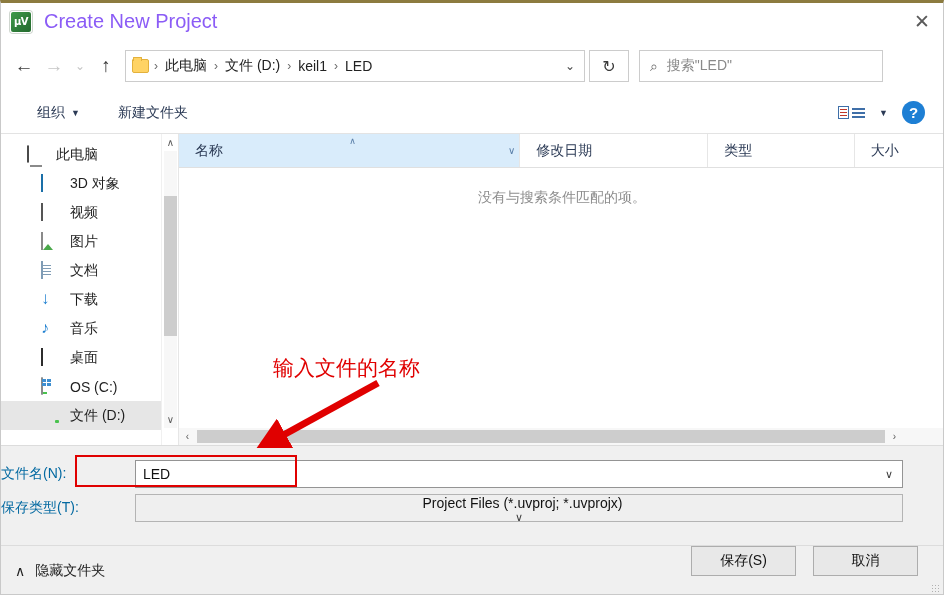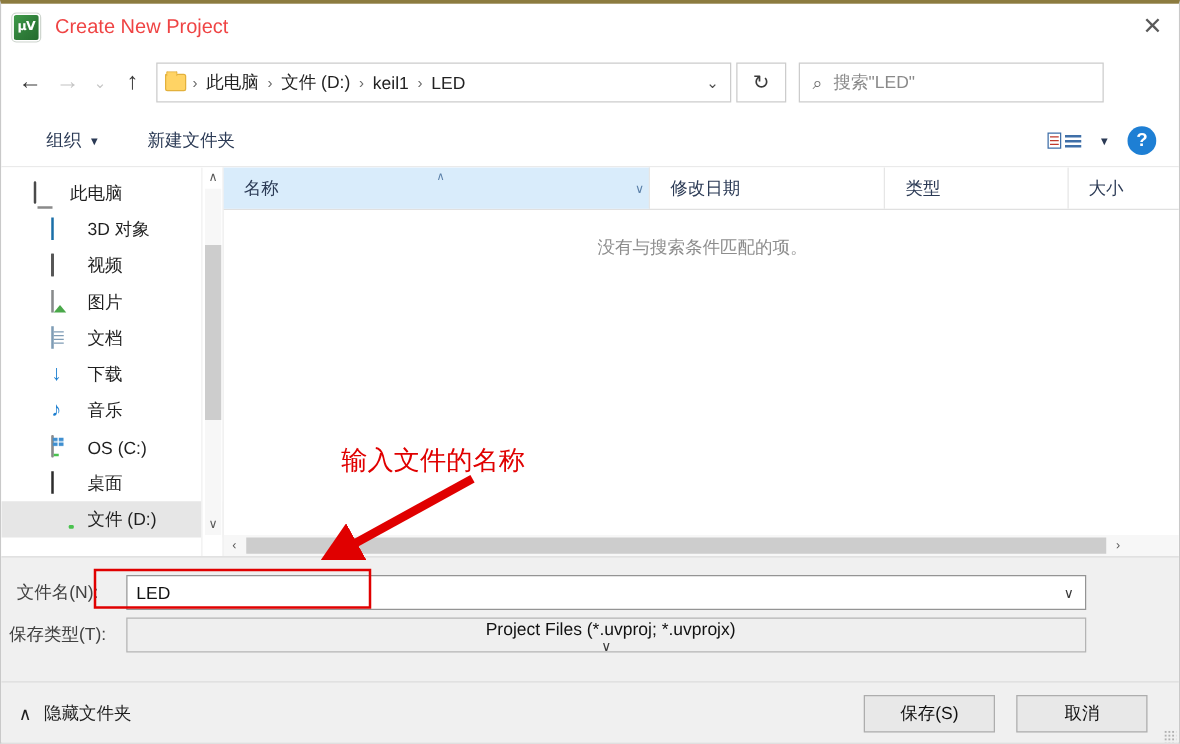--- a/index.html
+++ b/index.html
@@ -36,21 +36,21 @@
     position: relative;
     display:flex; align-items:center; justify-content:center;
   }
   #app-icon .glyph {
     color: #ffffff; font-size: 10px; font-weight: bold; line-height: 1;
     letter-spacing: -0.5px;
     font-family: "DejaVu Sans", sans-serif;
   }
   #title-text {
     margin-left: 12px;
-    font-size: 16px; color: #ef4444;
+    font-size: 20px; color: #8b5cf6;
     font-family: "Liberation Sans", sans-serif;
   }
   #close-btn {
     position: absolute; right: 0; top: 0; width: 46px; height: 37px;
     display: flex; align-items: center; justify-content: center;
     color: #5a5a5a; font-size: 19px; cursor: pointer;
   }
 
   
   #navbar {
@@ -194,21 +194,21 @@
 
   
   #form-area {
     position:absolute; left:0; top:442px; width:944px; height:100px;
     background:#f0f0f0; border-top:1px solid #dcdcdc;
   }
   .form-row { display:flex; align-items:center; height:28px; }
   #row-filename { position:absolute; left:0; top:14px; width:944px; }
   #row-filetype { position:absolute; left:0; top:48px; width:944px; }
   .form-label {
-    width:100px; text-align:center; padding-right:10px; font-size:14px; color:#404040;
+    width:134px; text-align:left; padding-right:10px; font-size:14px; color:#0369a1;
     font-family:"Liberation Sans", sans-serif;
   }
   .combo {
     height:28px; width:768px; display:flex; align-items:center;
     border:1px solid #949494; background:#ffffff;
   }
   .combo.readonly { background:#efefef; border:1px solid #b4b4b4;flex-direction:column; }
   .combo-value { flex:1; padding-left:7px; font-size:14px; color:#111111; font-family:"Liberation Sans", sans-serif; }
   .combo-chevron { width:26px; text-align:center; color:#3a3a3a; font-size:11px; cursor:pointer; }
   #filename-highlight {
@@ -219,21 +219,21 @@
   
   #footer {
     position:absolute; left:0; top:542px; width:944px; height:53px;
     background:#f0f0f0; border-top:1px solid #dcdcdc;
   }
   #hide-folders {
     position:absolute; left:14px; top:16px; display:flex; align-items:center; gap:10px;
     font-size:14px; color:#1f1f1f; cursor:pointer; font-family:"Liberation Sans", sans-serif;
   }
   .btn {
-    position:absolute; top:10px; height:30px; width:105px;
+    position:absolute; top:0; height:30px; width:105px;
     border:1px solid #adadad; background:#e1e1e1; color:#111111;
     font-size:14px; display:flex; align-items:center; justify-content:center;
     cursor:pointer; font-family:"Liberation Sans", sans-serif;
   }
   #btn-save { left:690px; background:#e8e8e8; }
   #btn-cancel { left:812px; background:#e8e8e8; }
   #grip {
     position:absolute; right:4px; bottom:4px; width:10px; height:10px;
     background-image: radial-gradient(#b0b0b0 1px, transparent 1px);
     background-size: 3px 3px;
@@ -341,26 +341,26 @@
       </div>
       <div class="side-item indent">
         <span class="side-icon"><span class="ic-down">↓</span></span>
         <span>下载</span>
       </div>
       <div class="side-item indent">
         <span class="side-icon"><span class="ic-music">♪</span></span>
         <span>音乐</span>
       </div>
       <div class="side-item indent">
+        <span class="side-icon"><span class="ic-desktop"></span></span>
+        <span>桌面</span>
+      </div>
+      <div class="side-item indent">
         <span class="side-icon"><span class="ic-osc"></span></span>
         <span>OS (C:)</span>
-      </div>
-      <div class="side-item indent">
-        <span class="side-icon"><span class="ic-desktop"></span></span>
-        <span>桌面</span>
       </div>
       <div class="side-item indent selected">
         <span class="side-icon"><span class="ic-drive"></span></span>
         <span>文件 (D:)</span>
       </div>
 
       <div id="side-scroll">
         <div id="side-track"></div>
         <div class="sb-arrow" style="position:absolute;left:0;top:0;width:17px">∧</div>
         <div id="side-thumb"></div>

